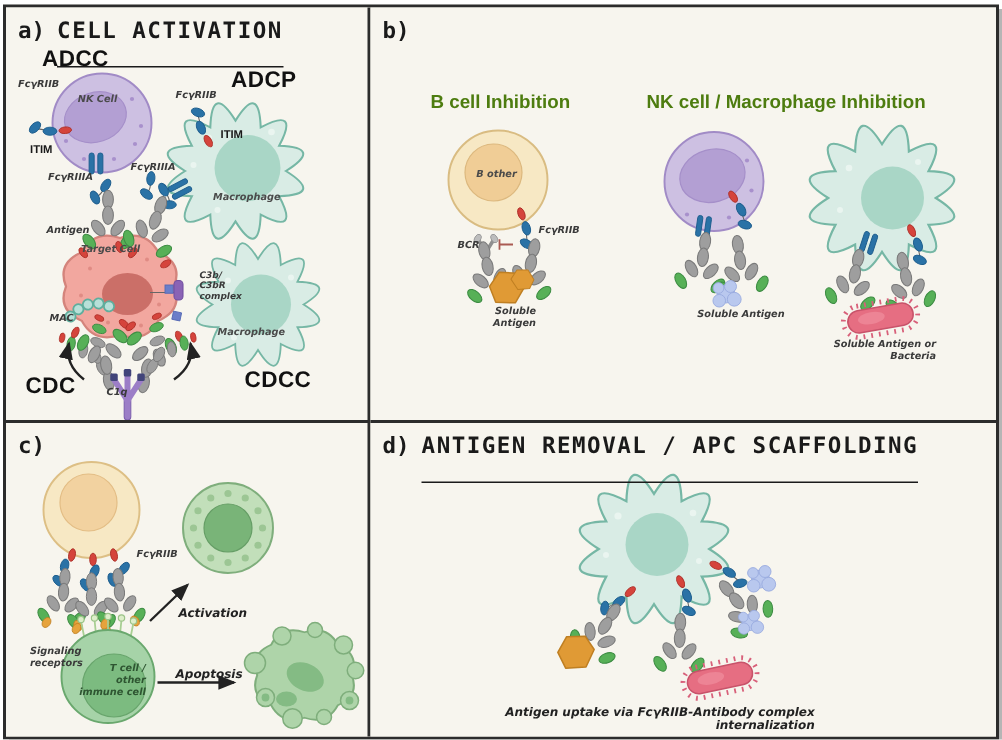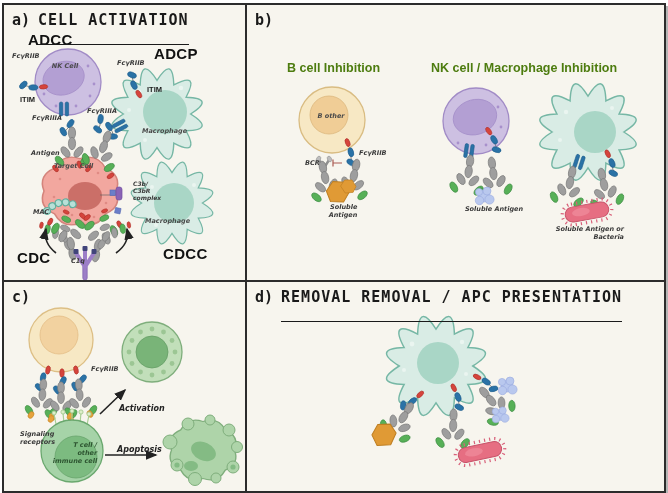--- a/index.html
+++ b/index.html
@@ -400,17 +400,19 @@
       <use href="#ab" transform="translate(154,139) rotate(212)"></use>
       <use href="#ab" transform="translate(206,148) rotate(182)"></use>
       <use href="#ab" transform="translate(247,122) rotate(140)"></use>
       <use href="#antor" transform="translate(136,153) rotate(-20) scale(1.3)"></use>
       <use href="#bact" transform="translate(233,170) rotate(-12)"></use>
       <use href="#blobblue" transform="translate(260,104)"></use>
       <use href="#blobblue" transform="translate(253,133) scale(.9)"></use>
     </svg>
     <div class="panel-title">
       <span class="pfx">d)</span>
-      <span class="ttl">REMOVAL REMOVAL / APC PRESENTATION</span>
+      <span class="ttl">ANTIGEN REMOVAL / APC SCAFFOLDING</span>
     </div>
+    <div class="lbl lbl-med ctr" style="left:193px;top:188px">Antigen uptake via FcγRIIB-Antibody complex
+internalization</div>
   </div>
 
 </div>
 
 </body></html>

